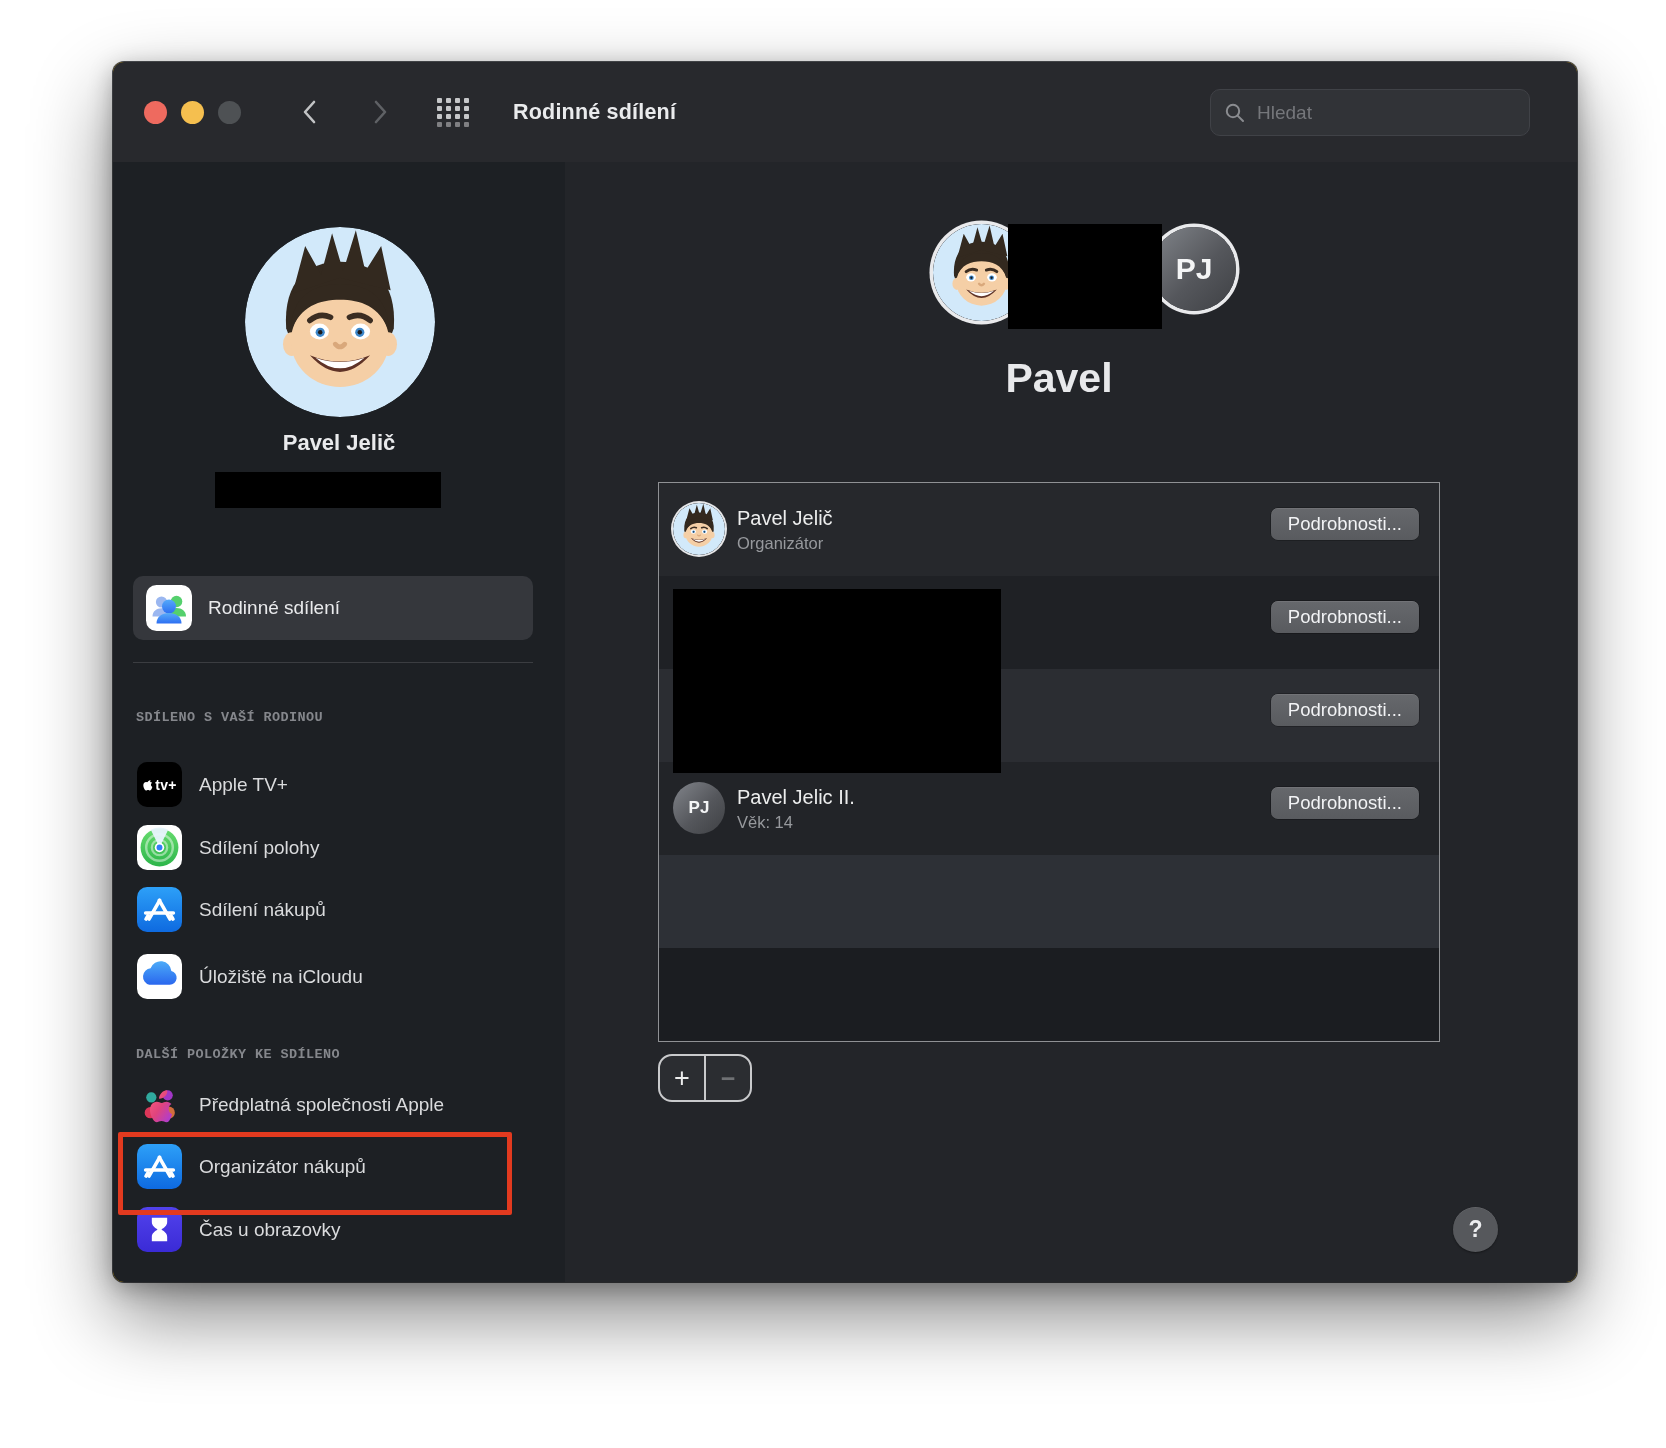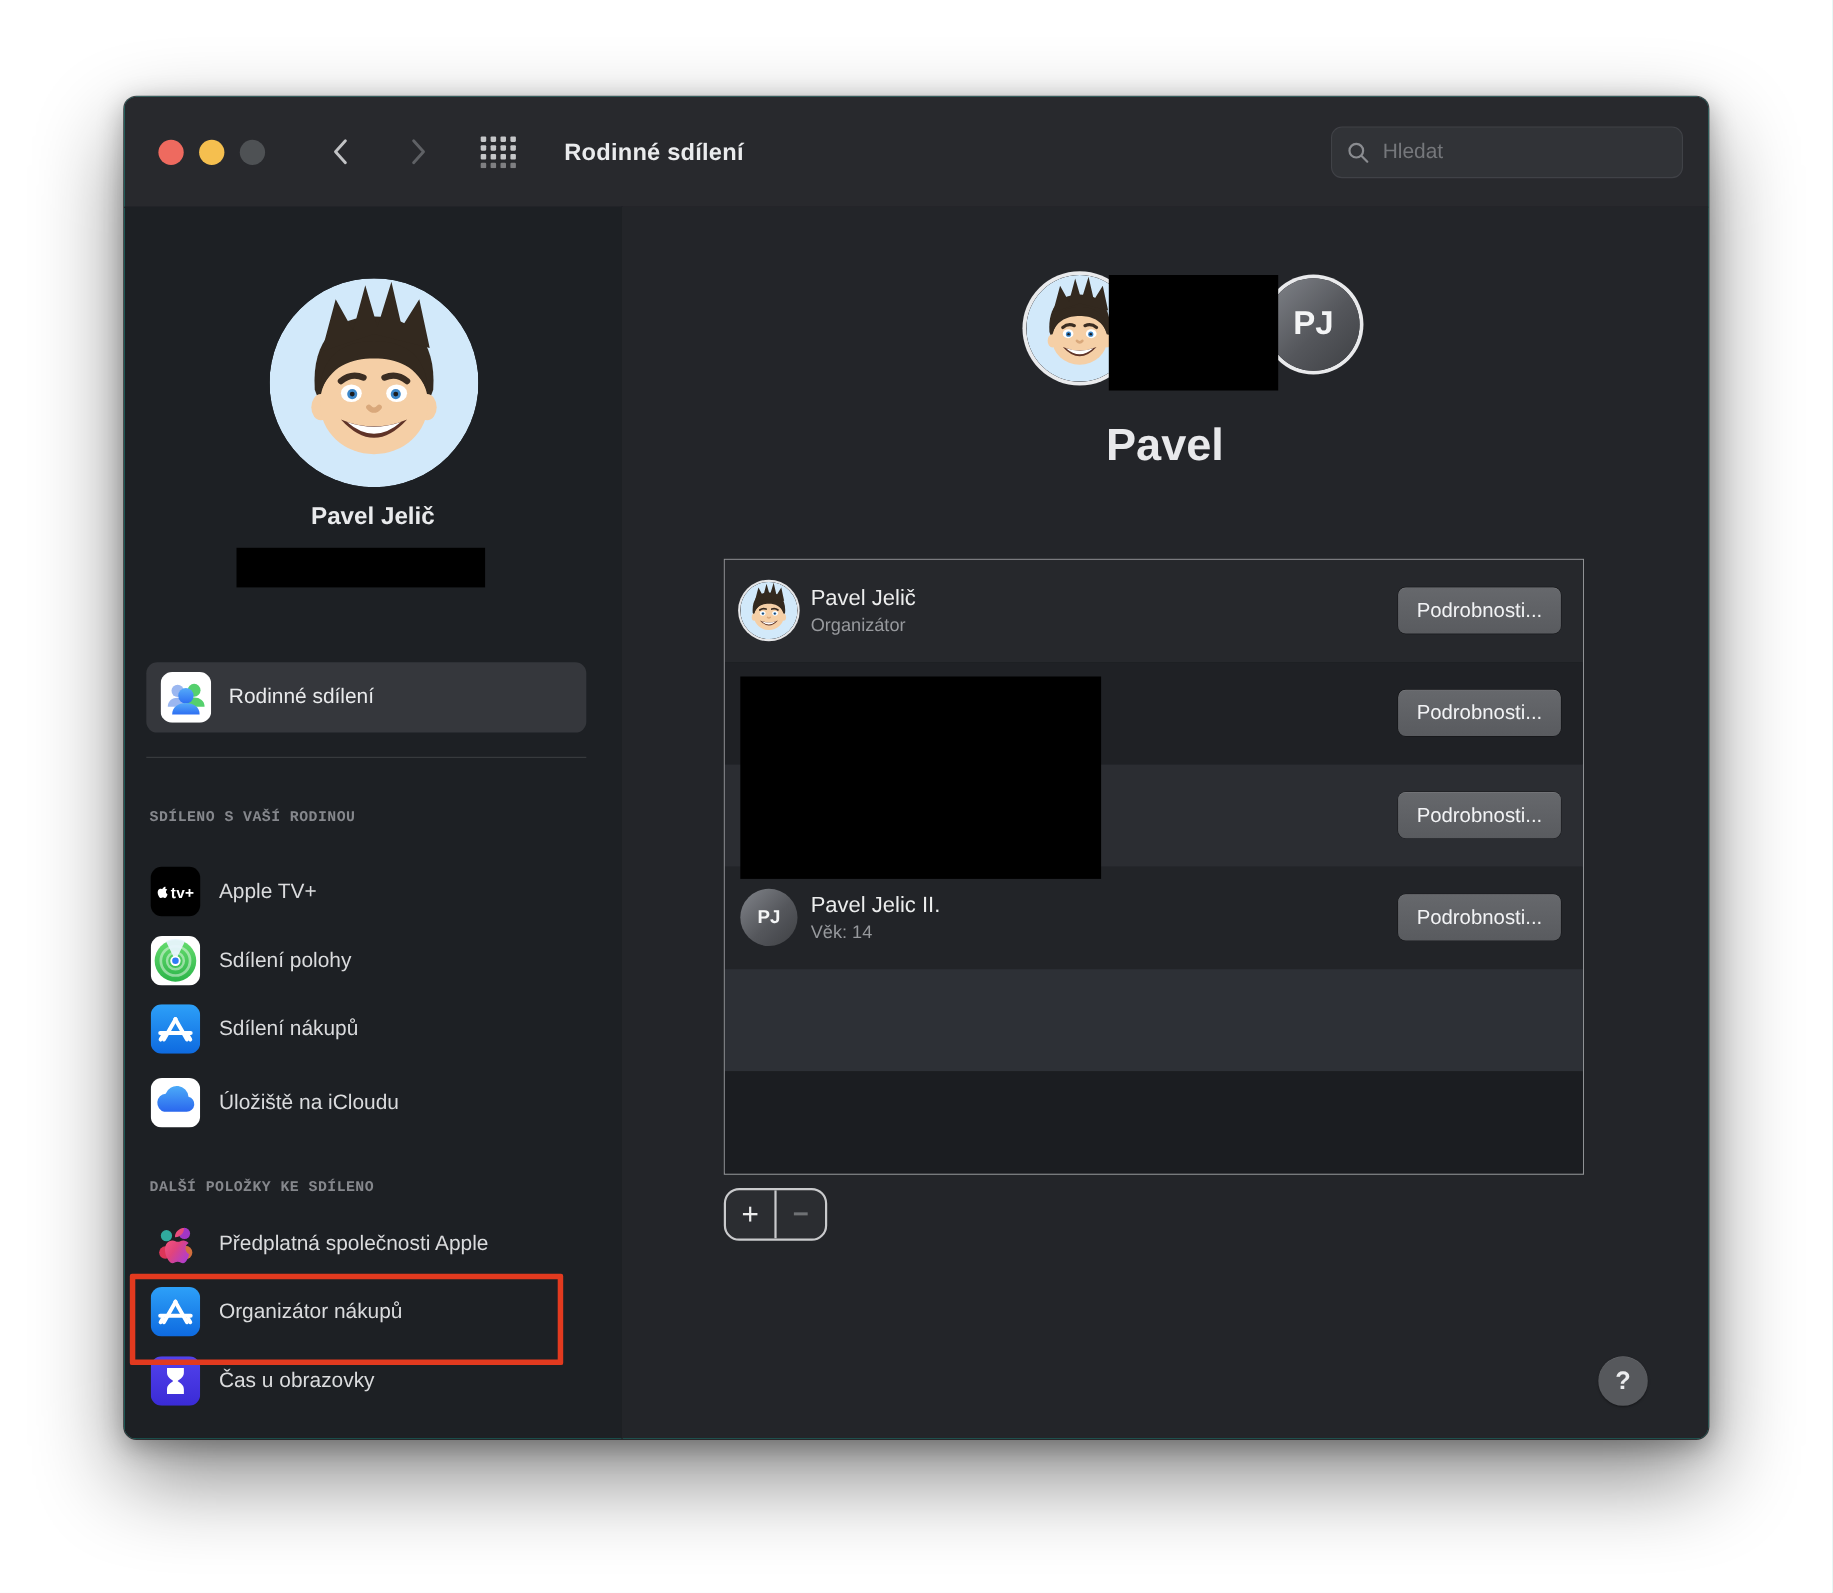--- a/index.html
+++ b/index.html
@@ -1,19 +1,19 @@
 <!DOCTYPE html>
 <html><head>
 <meta charset="utf-8">
 <style>
   html,body{margin:0;padding:0;background:#ffffff;}
   .canvas{position:relative;width:1666px;height:1448px;background:#ffffff;overflow:hidden;
     font-family:"Liberation Sans","DejaVu Sans",sans-serif;-webkit-font-smoothing:antialiased;}
-  .window{position:absolute;left:113px;top:88px;width:1440px;height:1220px;border-radius:11px;
-    background:#14b8a6;box-shadow:0 34px 80px rgba(0,0,0,.48),0 6px 24px rgba(0,0,0,.3),0 0 0 1px rgba(60,62,66,.9);overflow:hidden;}
+  .window{position:absolute;left:113px;top:62px;width:1440px;height:1220px;border-radius:11px;
+    background:#eab308;box-shadow:0 34px 80px rgba(0,0,0,.48),0 6px 24px rgba(0,0,0,.3),0 0 0 1px rgba(60,62,66,.9);overflow:hidden;padding-left:24px;}
   
   .titlebar{position:absolute;left:0;top:0;right:0;height:100px;background:#28292d;border-bottom:1px solid #1a1b1e;}
   .light{position:absolute;top:39px;width:23px;height:23px;border-radius:50%;}
   .wtitle{position:absolute;left:400px;top:0;height:100px;display:flex;align-items:center;
     font-size:21.5px;font-weight:bold;color:#eaebed;letter-spacing:.2px;}
   .navbtn{position:absolute;top:31px;width:38px;height:38px;background:none;border:none;padding:0;display:flex;align-items:center;justify-content:center;}
   .gridbtn{position:absolute;left:320px;top:33px;width:40px;height:34px;background:none;border:none;padding:0;display:flex;align-items:center;justify-content:center;}
   .search{position:absolute;left:1097px;top:27px;width:320px;height:47px;box-sizing:border-box;
     background:#313337;border:1px solid #404247;border-radius:10px;display:flex;align-items:center;padding:0 13px;gap:9px;}
   .search input{flex:1;background:transparent;border:none;outline:none;color:#d8d9db;font-size:19px;font-family:inherit;}
@@ -44,21 +44,21 @@
   .clus-redact{position:absolute;left:443px;top:62px;width:154px;height:105px;background:#000;z-index:3;}
   .heading{position:absolute;left:0;top:193px;width:988px;text-align:center;font-size:41px;font-weight:bold;color:#e8e9eb;}
   .listbox{position:absolute;left:93px;top:320px;width:782px;height:560px;box-sizing:border-box;border:1.5px solid #8f9194;background:#1b1d21;}
   .stripe{position:absolute;left:0;width:100%;}
   .member{position:absolute;left:0;width:100%;height:93px;}
   .m-avatar{position:absolute;left:14px;top:20px;width:52px;height:52px;border-radius:50%;overflow:hidden;box-shadow:0 0 0 2px #e6e7e9;}
   .m-pj{position:absolute;left:14px;top:20px;width:52px;height:52px;font-size:17px;}
   .m-text{position:absolute;left:78px;top:0;bottom:0;display:flex;flex-direction:column;justify-content:center;gap:4px;}
   .m-name{font-size:20px;color:#eceded;font-weight:500;}
   .m-sub{font-size:16.5px;color:#97999d;}
-  .details{position:absolute;right:20px;top:25px;height:42px;padding:0 17px;font-family:inherit;font-size:18.5px;color:#f2f3f5;
+  .details{position:absolute;right:20px;top:25px;height:32px;padding:0 17px;font-family:inherit;font-size:18.5px;color:#f2f3f5;
     background:linear-gradient(#66686c,#595b5f);border:none;border-radius:7px;
     box-shadow:0 0 0 .5px rgba(0,0,0,.45), inset 0 .5px 0 rgba(255,255,255,.16);}
   .list-redact{position:absolute;left:14px;top:106px;width:328px;height:184px;background:#000;z-index:4;}
   .pm-group{position:absolute;left:93px;top:892px;width:94px;height:48px;box-sizing:border-box;border:2px solid #c9cacc;border-radius:14px;
     display:flex;background:#2b2d31;overflow:hidden;}
   .pm-btn{flex:1;border:none;background:transparent;font-family:inherit;display:flex;align-items:center;justify-content:center;padding:0;}
   .pm-add{color:#eceded;font-size:27px;font-weight:500;border-right:2px solid #c9cacc;}
   .pm-remove{color:#6f7174;font-size:25px;font-weight:600;}
   .helpbtn{position:absolute;left:888px;top:1045px;width:45px;height:45px;border-radius:50%;border:none;background:#56585c;
     color:#ecedef;font-size:23px;font-weight:bold;font-family:inherit;display:flex;align-items:center;justify-content:center;

